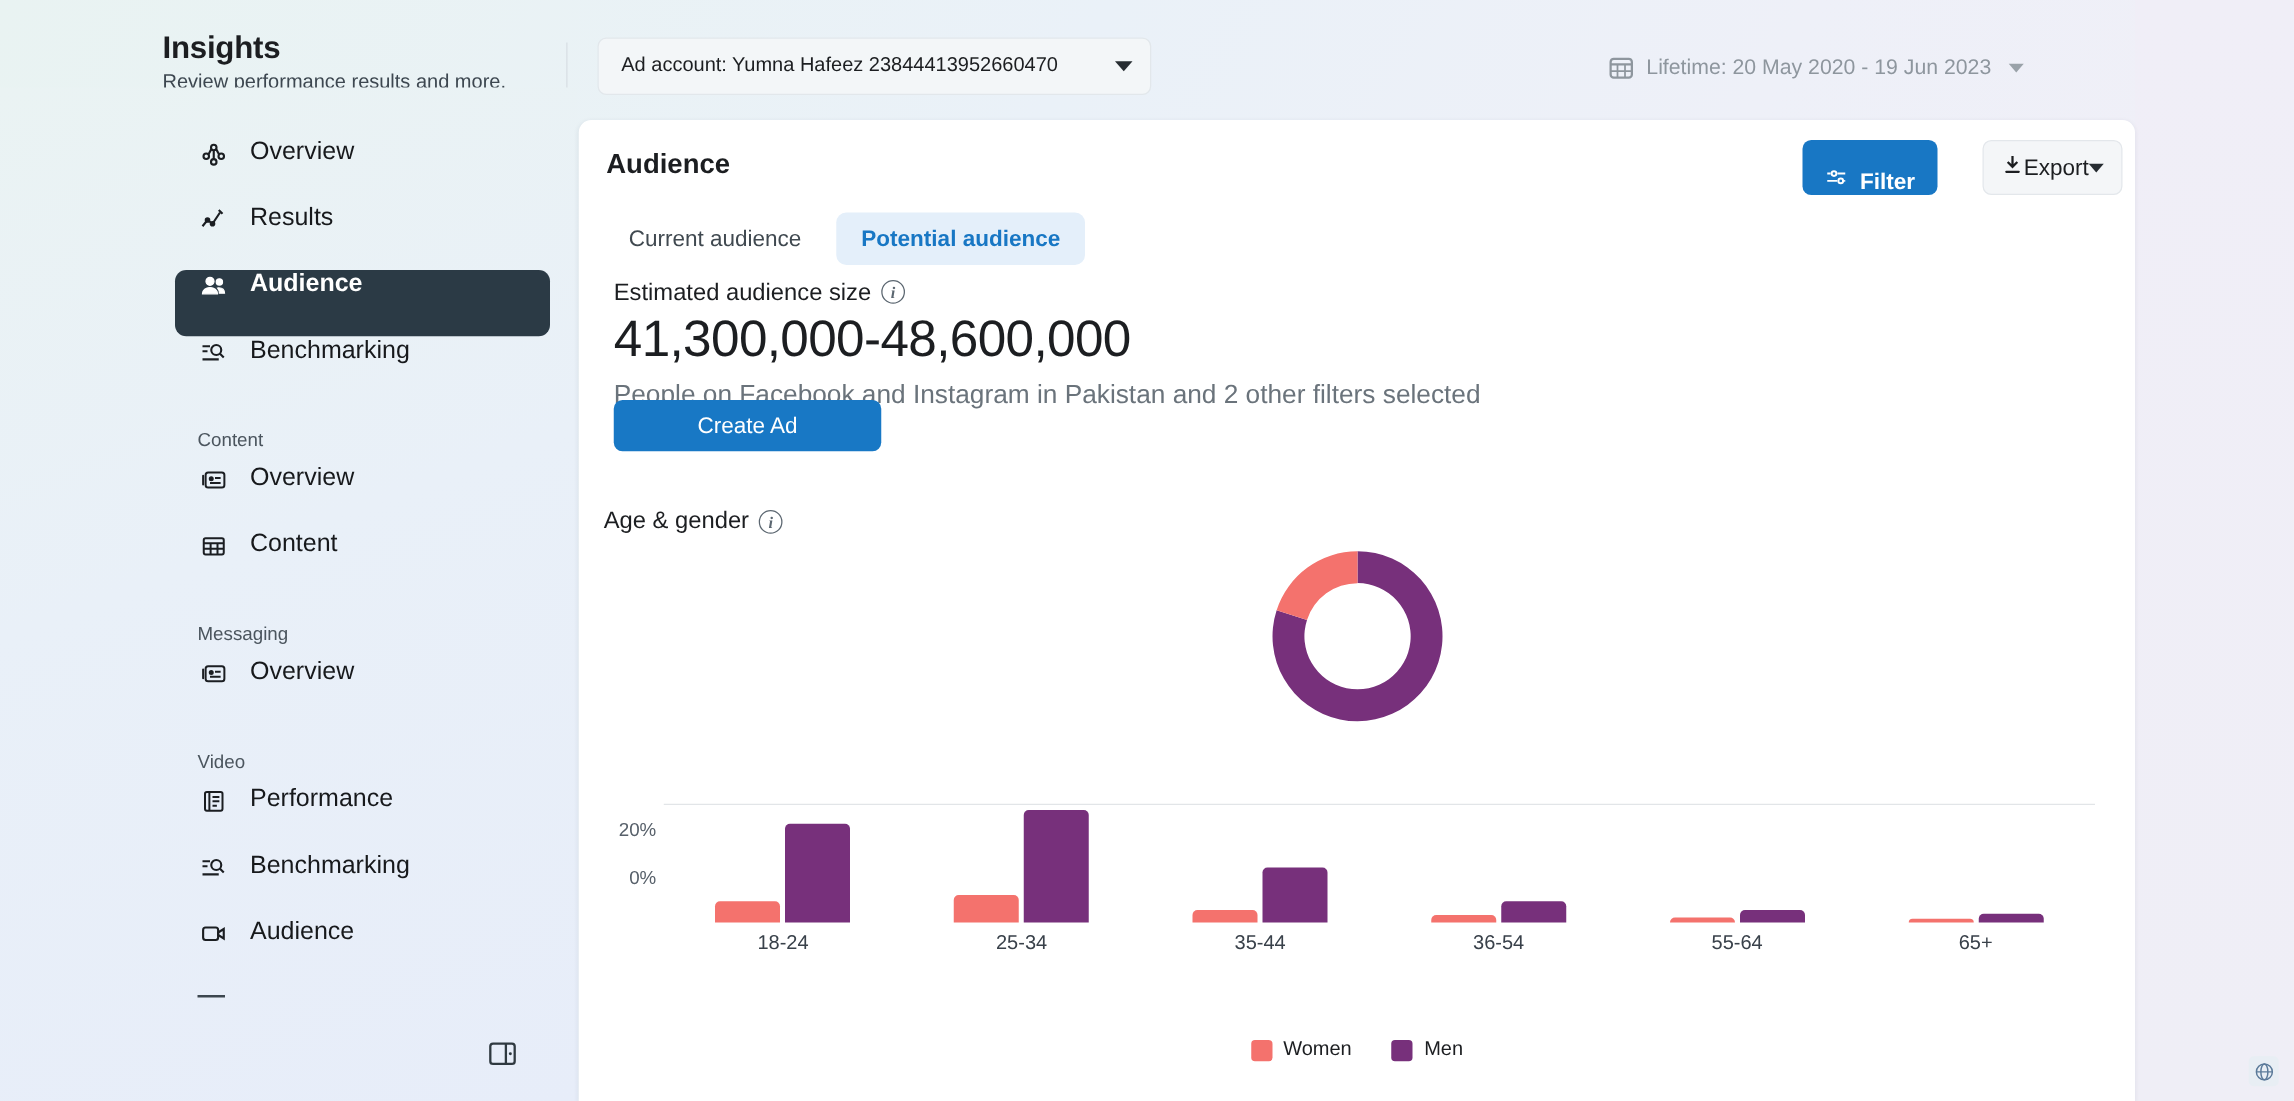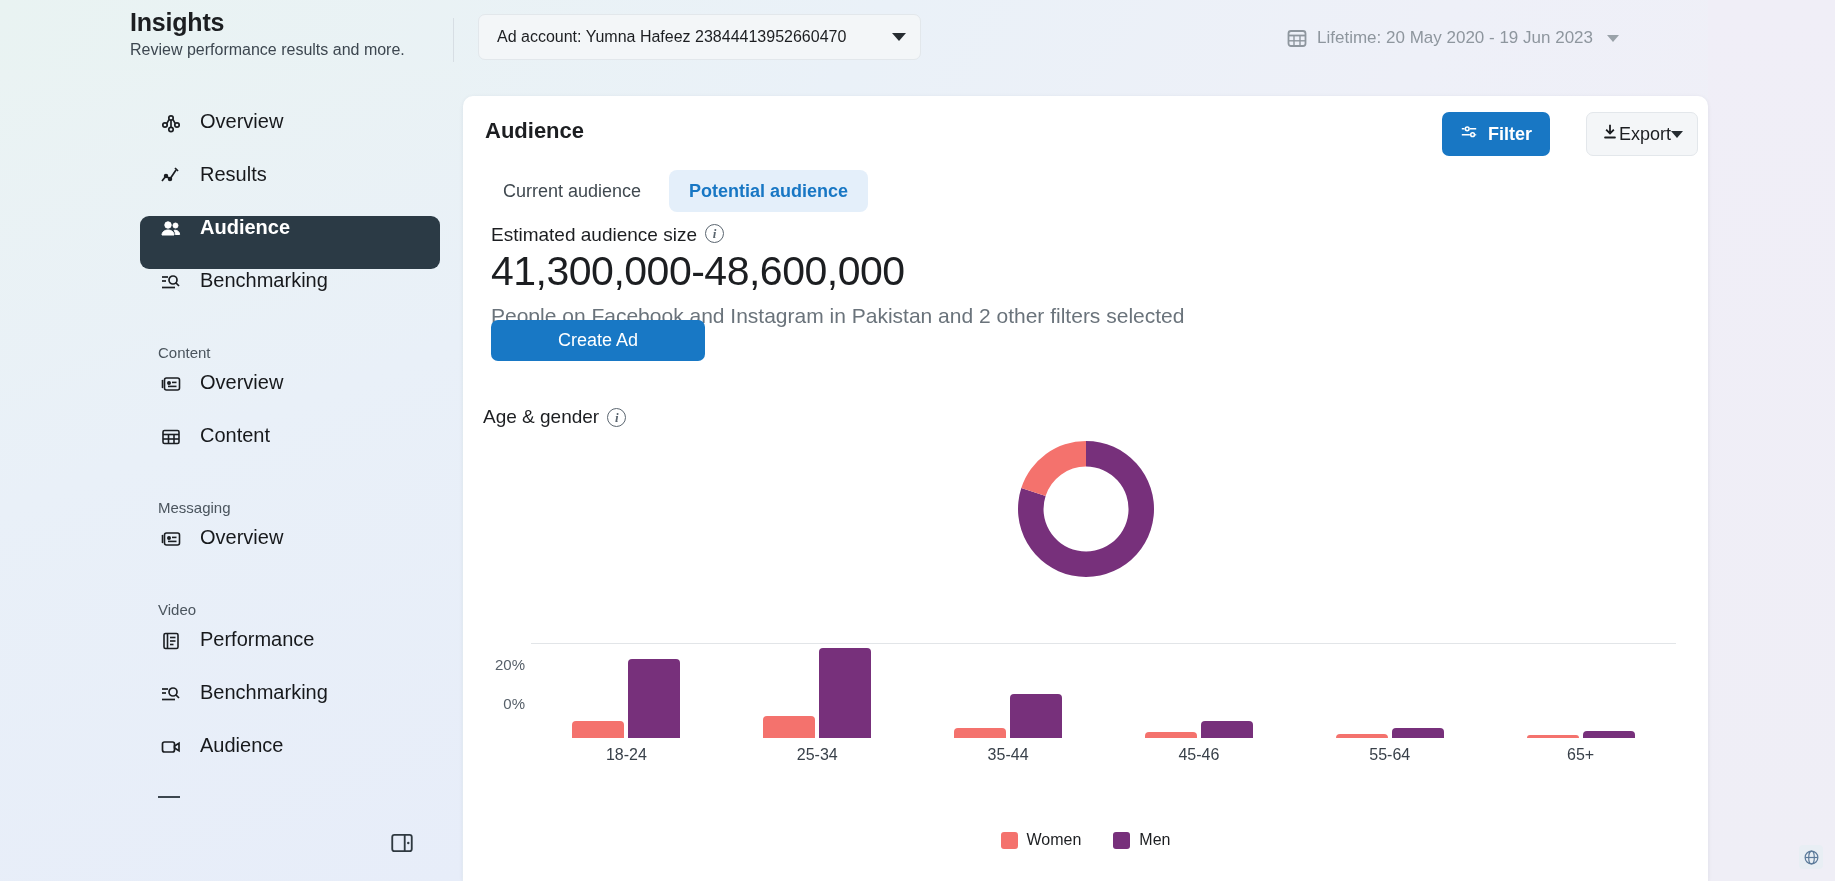--- a/index.html
+++ b/index.html
@@ -10,21 +10,21 @@
     background: #eef3f7;
   }
   #app {
     position: relative;
     width: 1835px; height: 881px;
     background: linear-gradient(120deg, #e9f3f2 0%, #eaf1f8 38%, #eef0f8 62%, #f1eef6 100%);
   }
 
   
   .topbar {
-    position: absolute; left: 0; top: 0; width: 1735px; height: 80px;
+    position: absolute; left: 0; top: 16px; width: 1735px; height: 80px;
   }
   .brand { position: absolute; left: 130px; top: 8px; }
   .brand-title { font-size: 25px; font-weight: 700; color: #1c1e21; letter-spacing: -0.2px; }
   .brand-sub { font-size: 16px; color: #3d4750; margin-top: 4px; }
 
   .topbar-divider {
     position: absolute; left: 453px; top: 18px; width: 1px; height: 44px;
     background: #d7dee4;
   }
 
@@ -79,21 +79,21 @@
     background: #ffffff; border-radius: 10px 10px 0 0;
     box-shadow: 0 1px 4px rgba(20,40,60,0.08);
     overflow: hidden;
   }
   .card-title {
     position: absolute; left: 22px; top: 22px; font-size: 22px; font-weight: 700; color: #1c1e21;
   }
   .btn-filter {
     position: absolute; right: 158px; top: 16px; height: 44px; padding: 0 18px;
     background: #1877c4; border-radius: 7px; color: #fff;
-    display: flex; align-items: center; gap: 10px; font-size: 18px; font-weight: 700;
+    display: flex; align-items: flex-end; gap: 10px; font-size: 18px; font-weight: 700;
     border: none; cursor: pointer; font-family: "Liberation Sans", sans-serif;
   }
   .btn-export {
     position: absolute; right: 10px; top: 16px; height: 44px; padding: 0 14px;
     background: #f4f6f8; border: 1px solid #e3e7eb; border-radius: 7px; color: #1c1e21;
     display: flex; align-items: center; font-size: 18px;
     cursor: pointer; font-family: "Liberation Sans", sans-serif;
   }
 
   .tabs { position: absolute; left: 20px; top: 74px; display: flex; gap: 8px; }
@@ -446,21 +446,21 @@
         <div class="grp">
           <div class="bar" style="height:3px;background:#F4726D;"></div>
           <div class="bar" style="height:7px;background:#77307B;"></div>
         </div>
       </div>
 
       <div class="xlabels">
         <div class="xlab">18-24</div>
         <div class="xlab">25-34</div>
         <div class="xlab">35-44</div>
-        <div class="xlab">45-46</div>
+        <div class="xlab">36-54</div>
         <div class="xlab">55-64</div>
         <div class="xlab">65+</div>
       </div>
     </div>
 
     <div class="legend">
       <div class="leg">
         <span class="swatch" style="background:#F4726D;"></span>
         <span>Women</span>
       </div>

